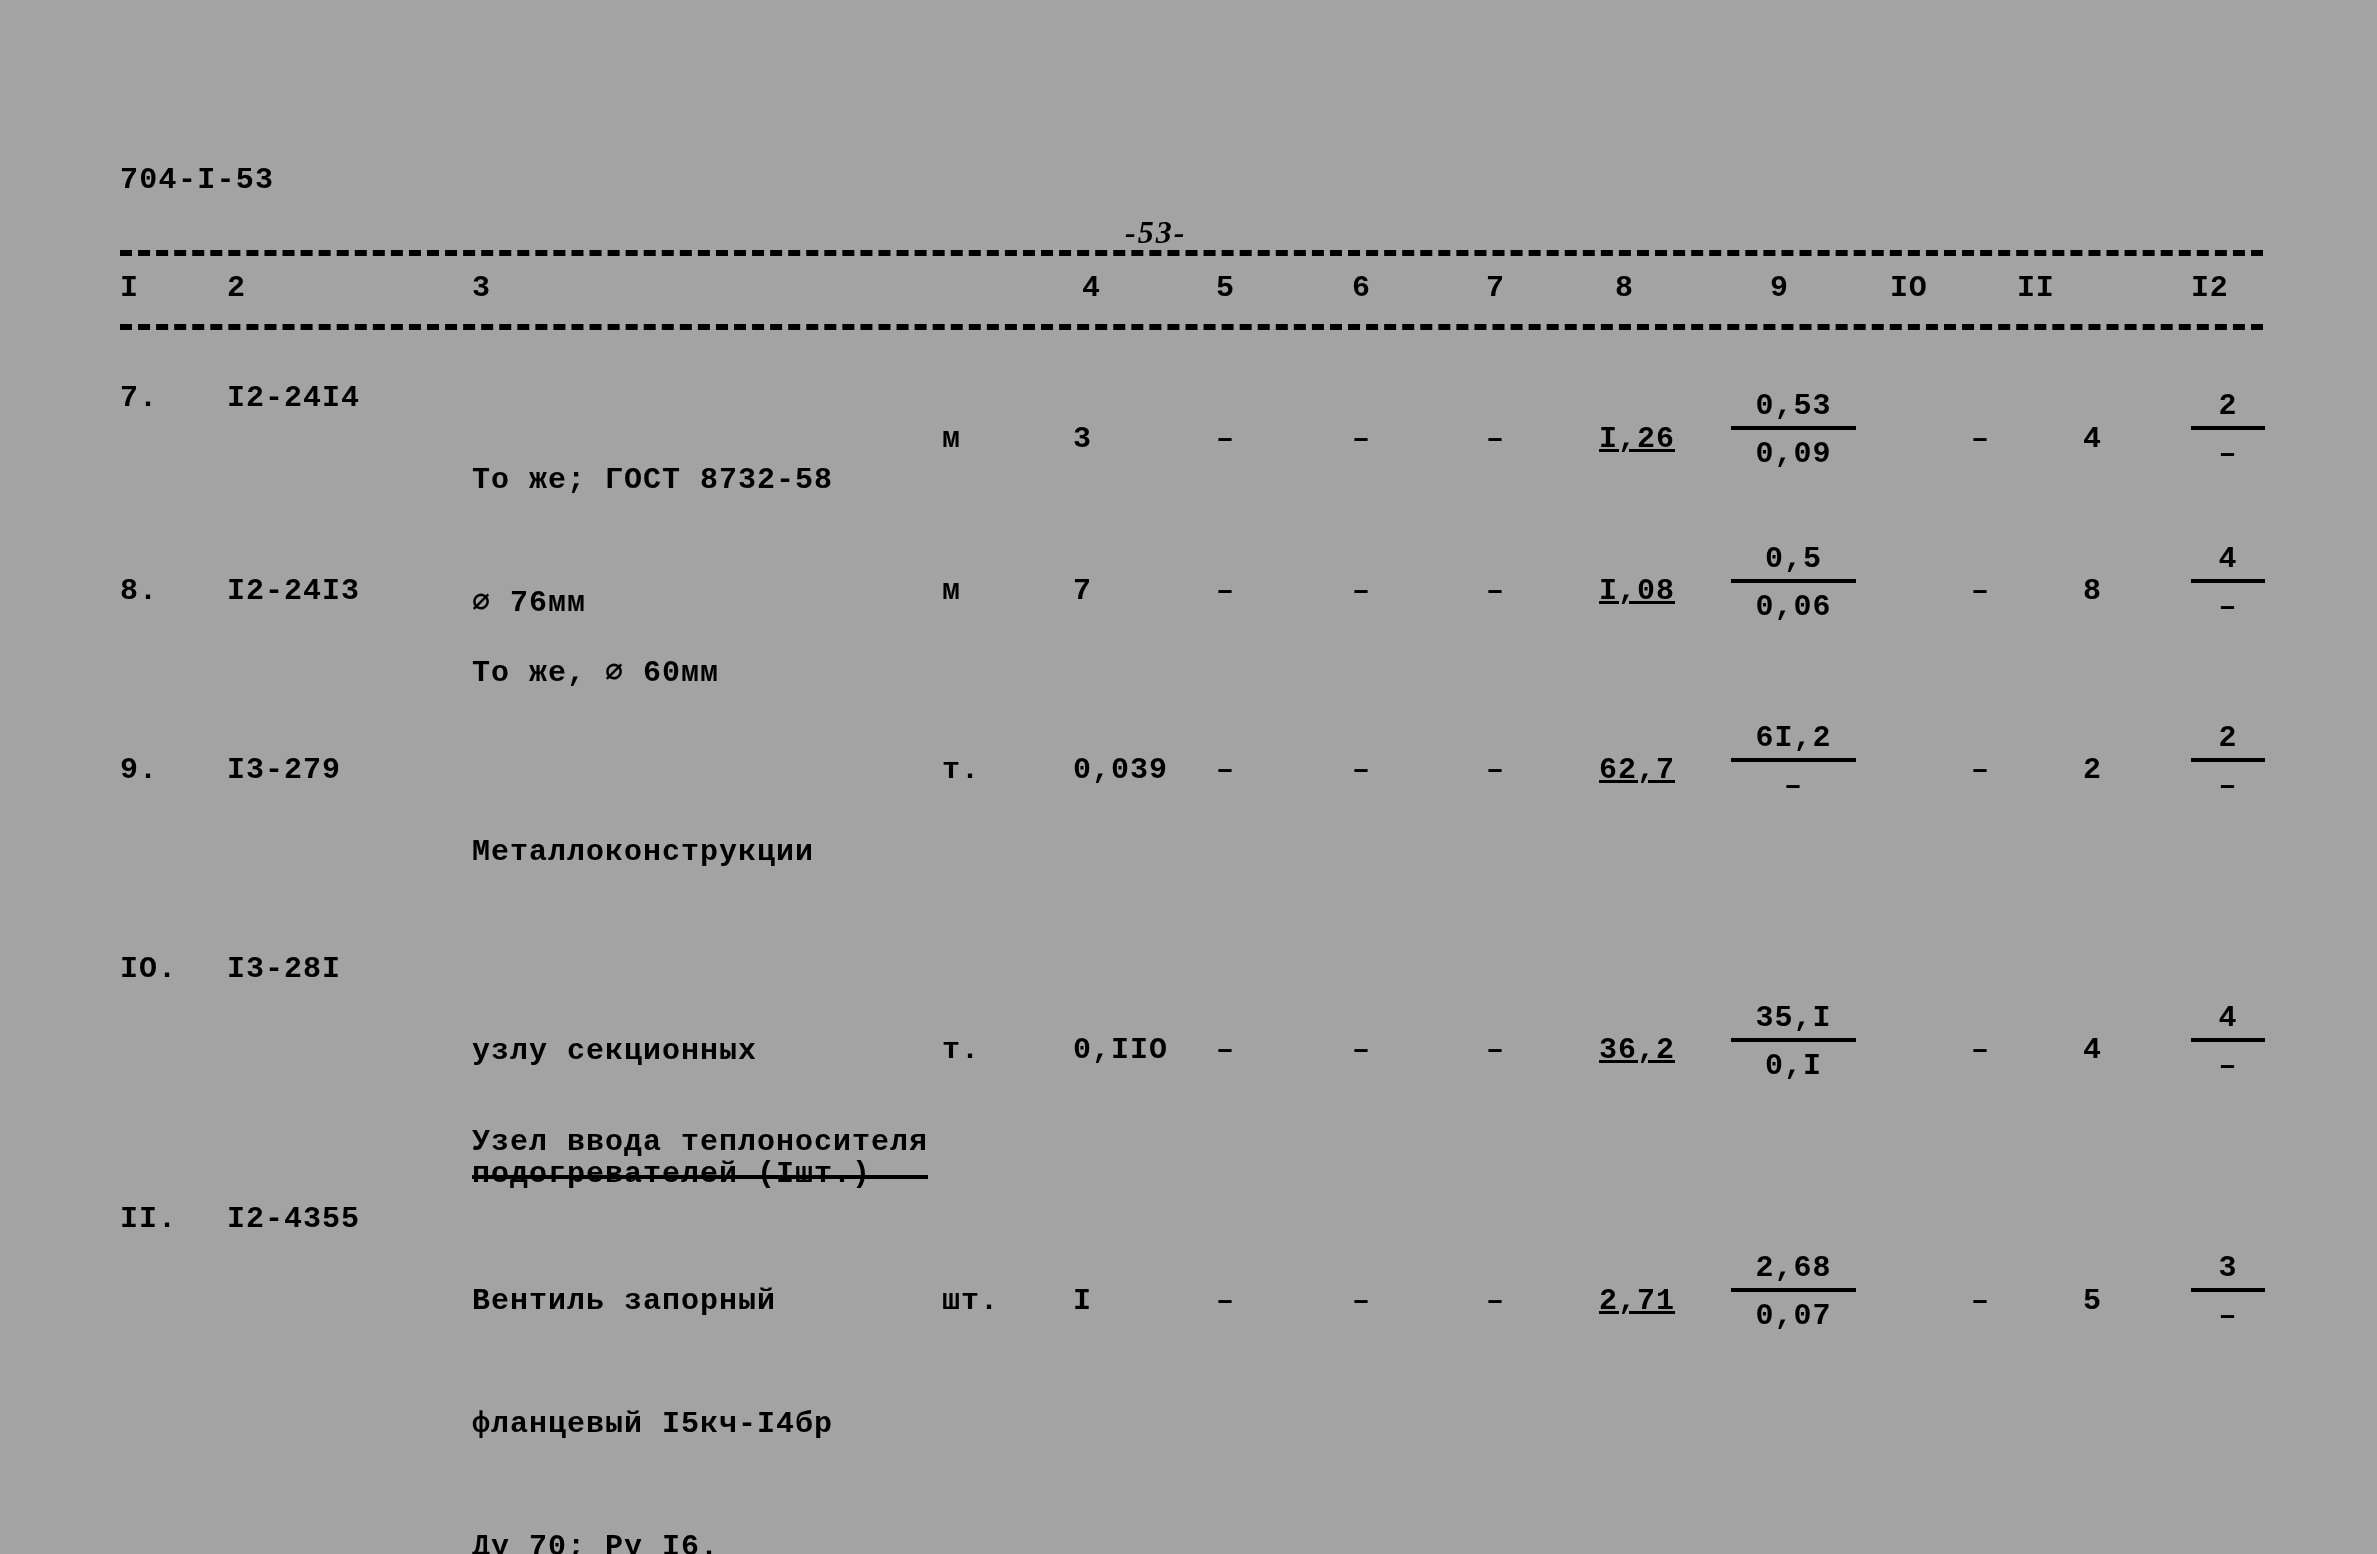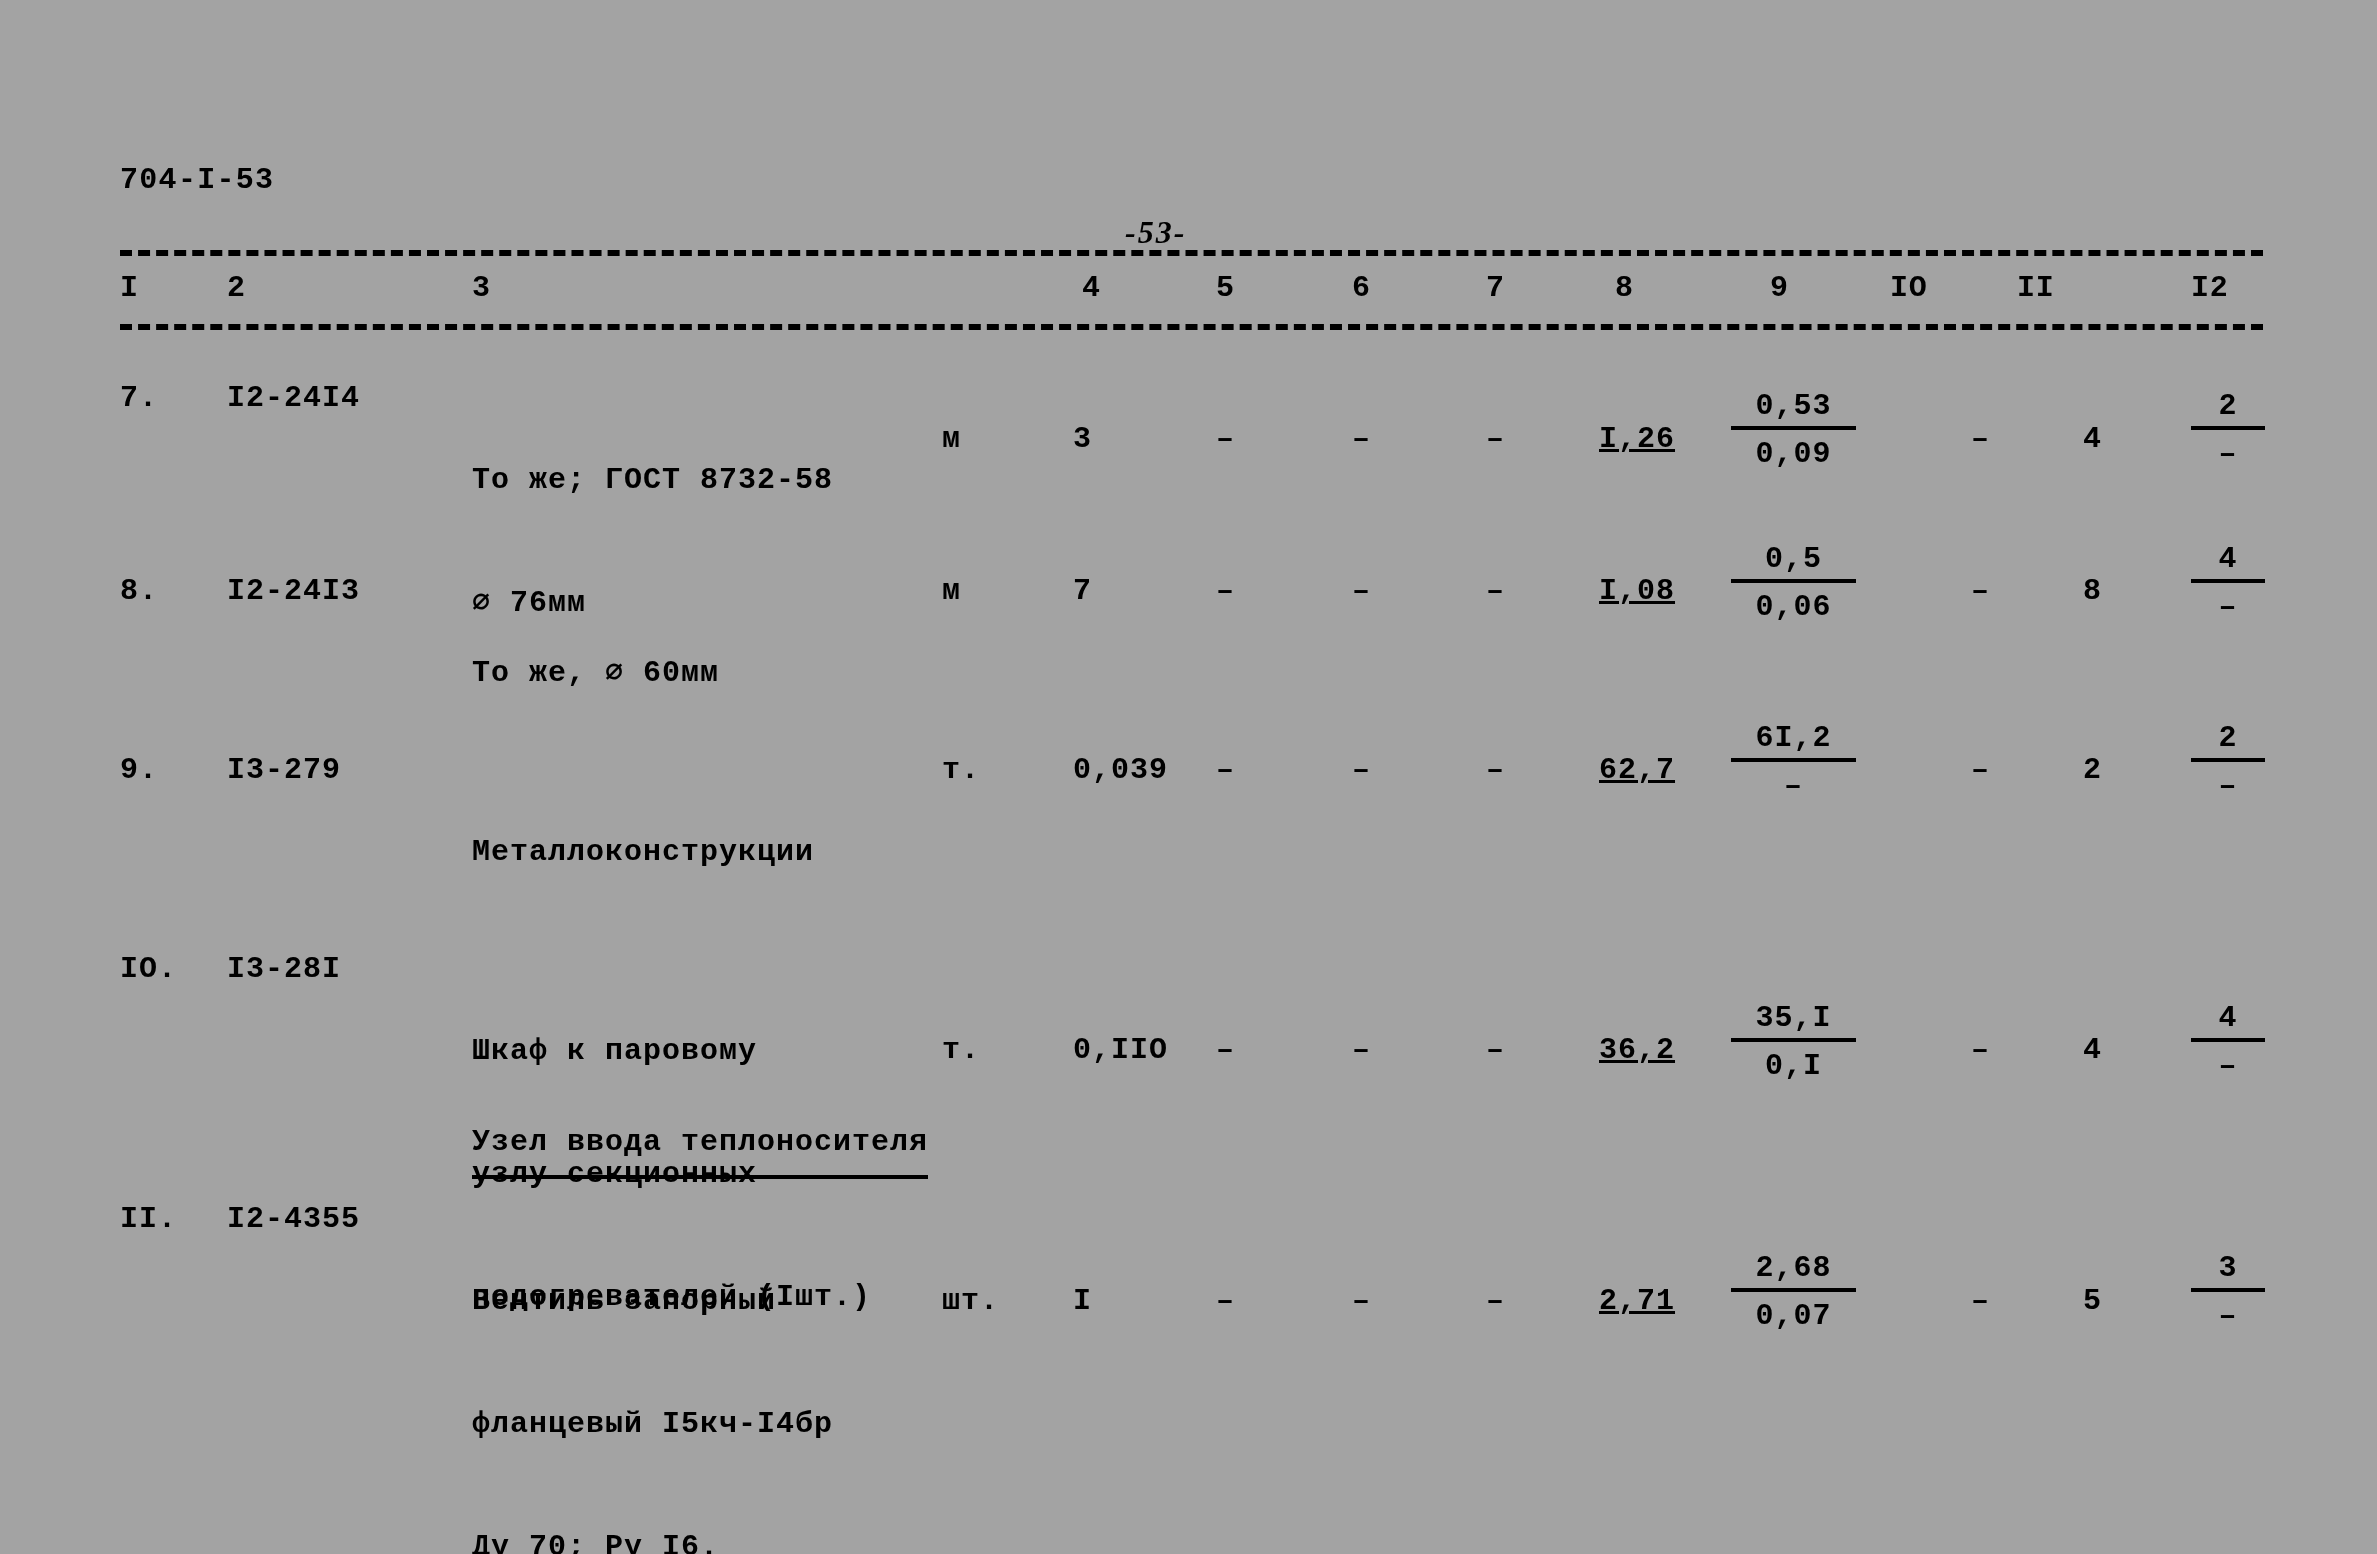--- a/index.html
+++ b/index.html
@@ -218,21 +218,20 @@
     <div class="frac f-12" style="top:720px">
       <span class="num">2</span>
       <span class="den">–</span>
     </div>
   </div>
 
   <div class="row">
     <div class="cell c-num" style="top:949px">IO.</div>
     <div class="cell c-code" style="top:949px">I3-28I</div>
     <div class="cell c-desc desc-block" style="top:949px">
-      <div>Шкаф к паровому</div>
       <div>узлу секционных</div>
       <div>подогревателей (Iшт.)</div>
     </div>
     <div class="cell c-unit" style="top:1030px">т.</div>
     <div class="cell c-qty" style="top:1030px">0,IIO</div>
     <div class="cell c-5" style="top:1030px">–</div>
     <div class="cell c-6" style="top:1030px">–</div>
     <div class="cell c-7" style="top:1030px">–</div>
     <div class="cell c-8" style="top:1030px">36,2</div>
     <div class="frac f-9" style="top:1000px">

